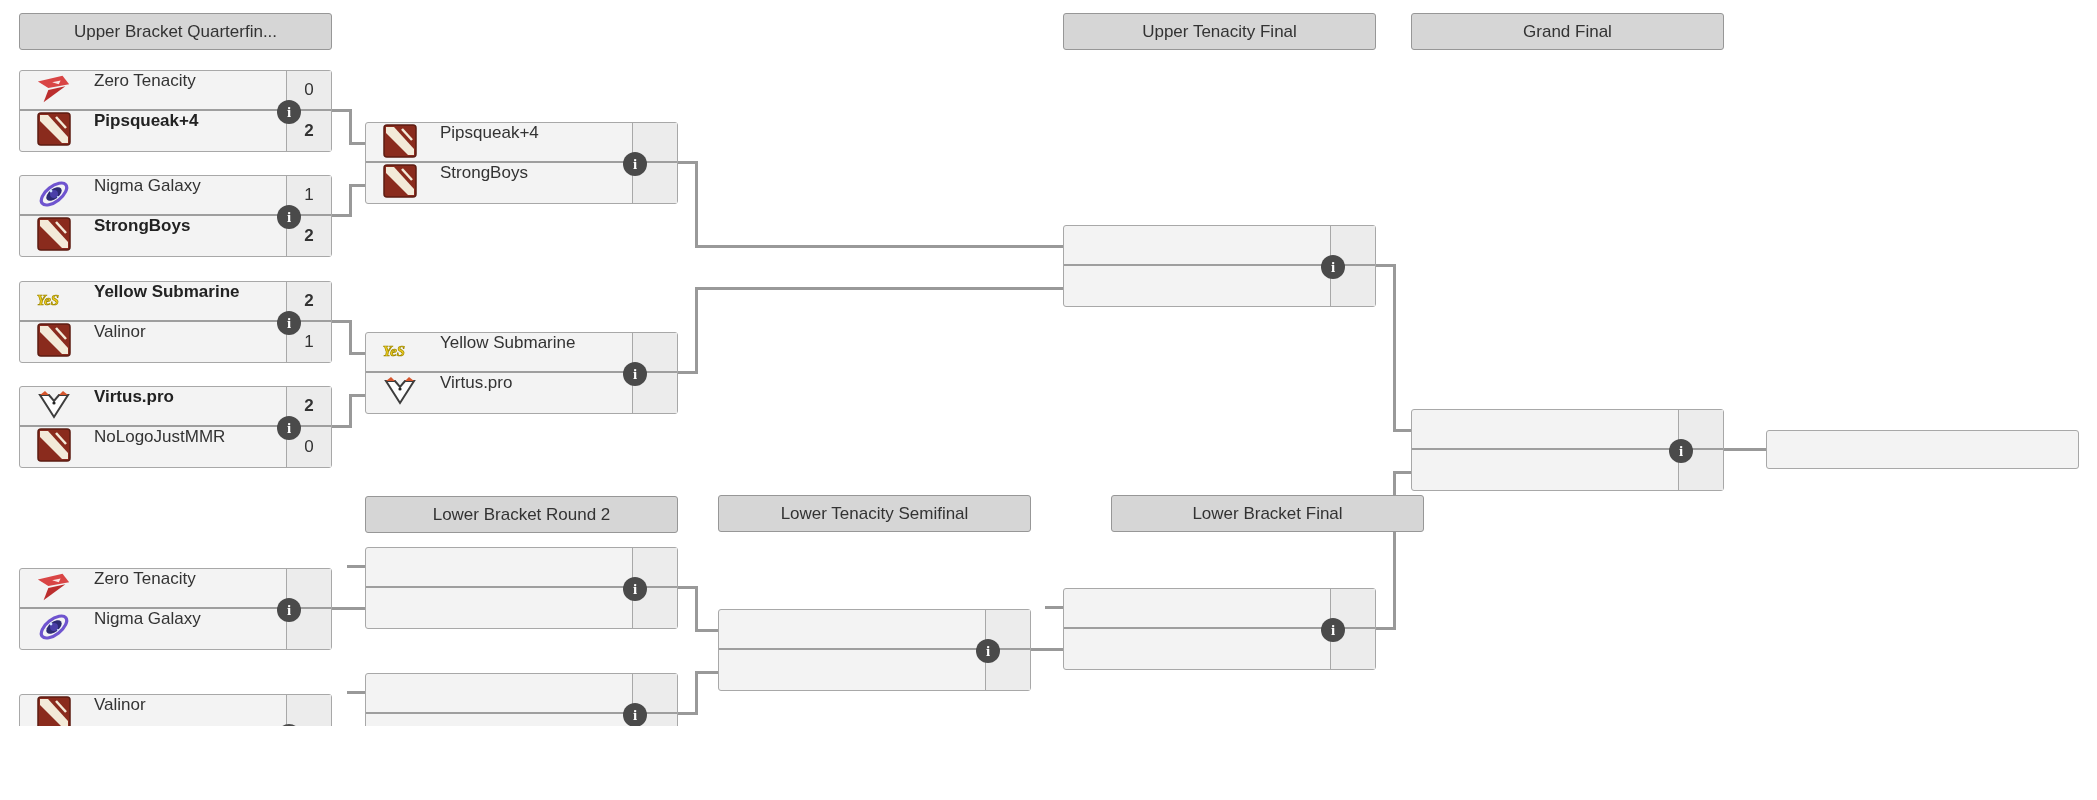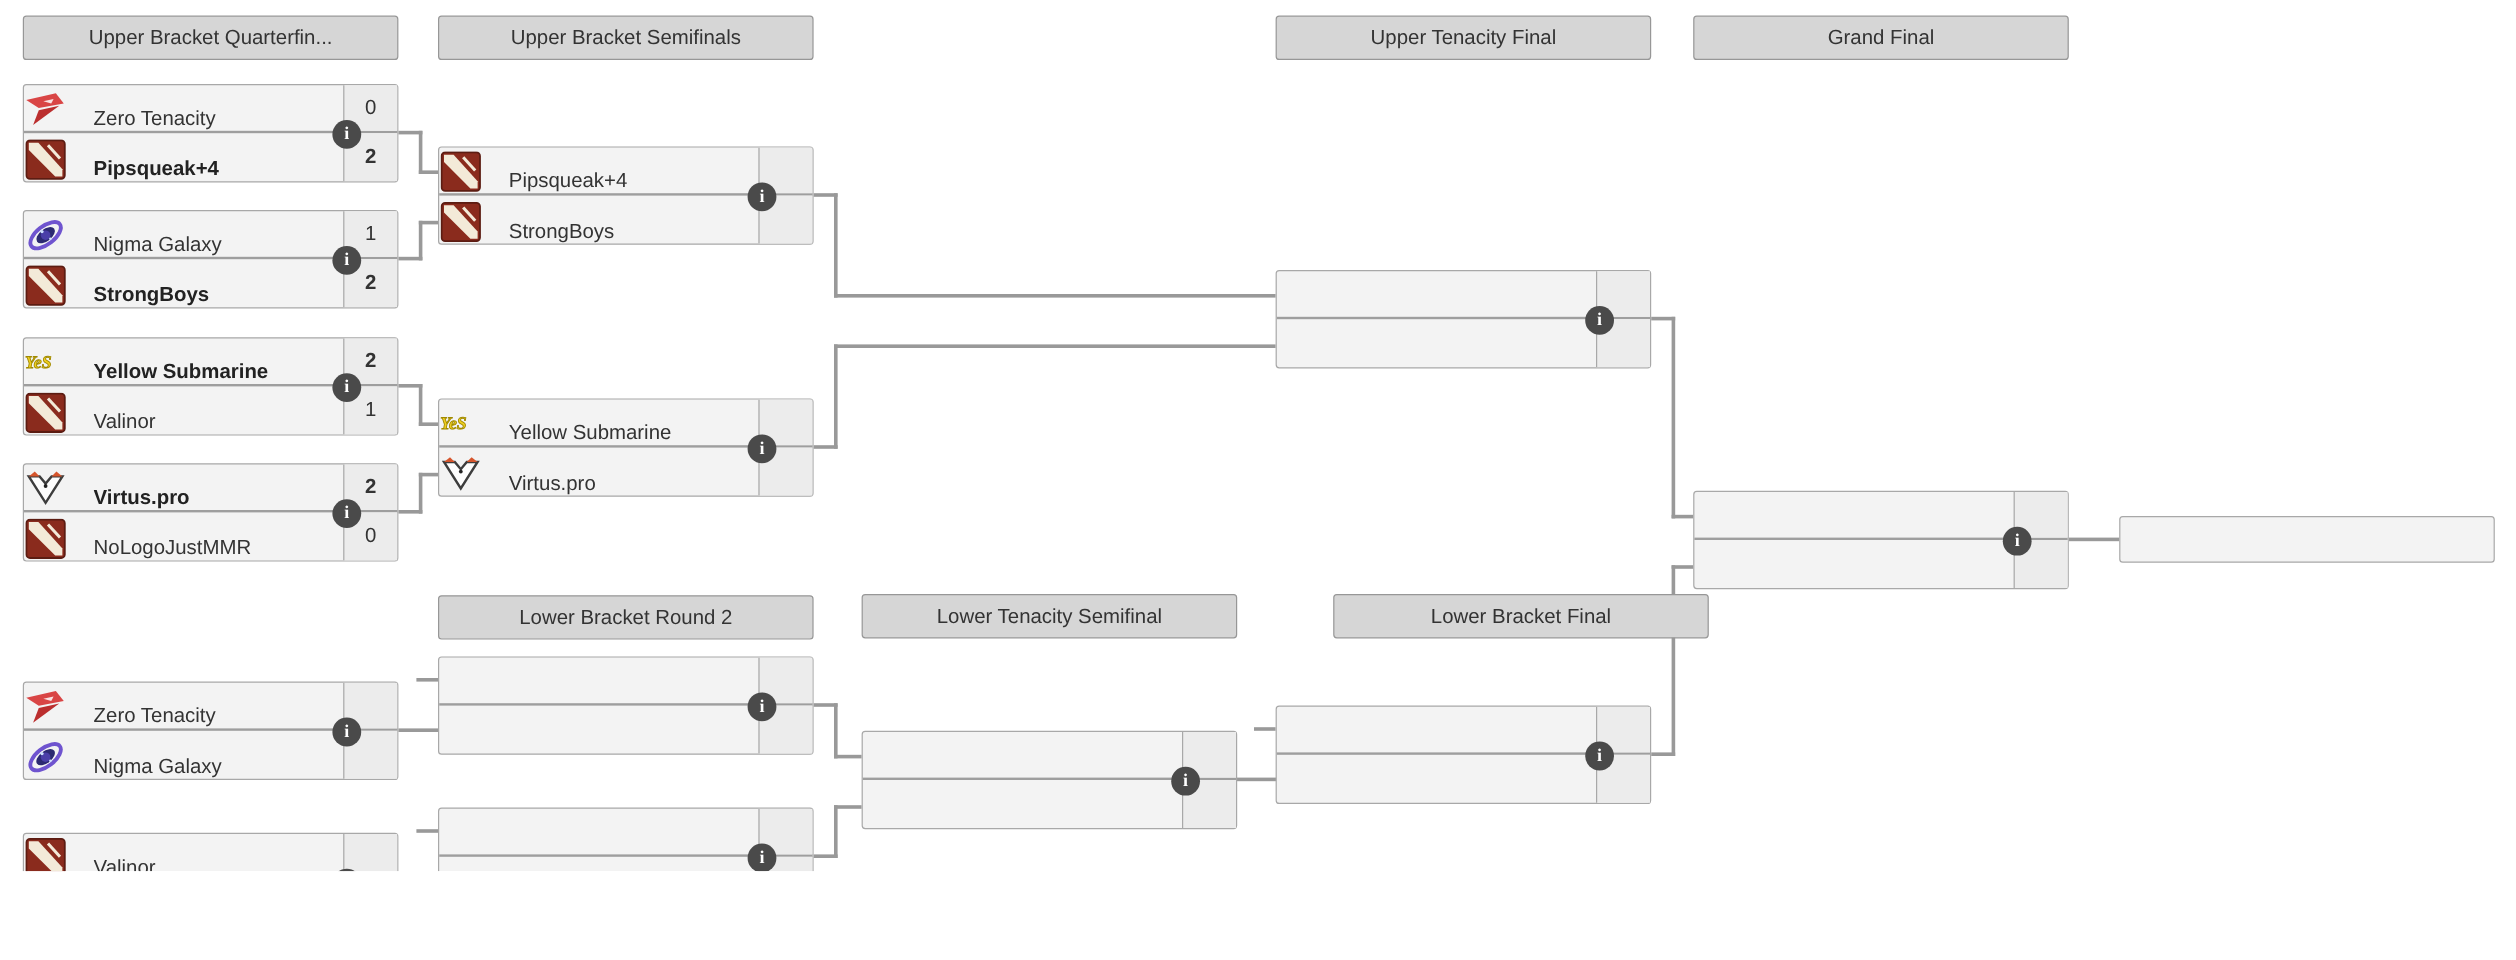--- a/index.html
+++ b/index.html
@@ -6,23 +6,23 @@
   body{font-family:"Liberation Sans","DejaVu Sans",sans-serif;color:#333;}
   .bracket{position:relative;width:2097px;height:726px;background:#fff;overflow:hidden;}
 
   .hdr{position:absolute;width:313px;height:37px;box-sizing:border-box;
        background:#d6d6d6;border:1px solid #979797;border-radius:3px;
        display:flex;align-items:center;justify-content:center;
        font-size:17px;color:#333;white-space:nowrap;z-index:2;}
 
   .match{position:absolute;width:313px;box-sizing:border-box;
          background:#f3f3f3;border:1px solid #a8a8a8;border-radius:3px;z-index:2;}
-  .row{height:40px;display:flex;align-items:flex-end;box-sizing:border-box;}
+  .row{height:40px;display:flex;align-items:flex-start;box-sizing:border-box;}
   .row.top{border-bottom:2px solid #9e9e9e;}
-  .logo{width:36px;height:36px;flex:0 0 36px;
+  .logo{width:36px;height:36px;margin-left:16px;flex:0 0 36px;
         display:flex;align-items:center;justify-content:center;text-decoration:underline;}
   .logo svg{display:block;}
   .name{flex:1;margin-left:22px;font-size:17px;white-space:nowrap;overflow:hidden;cursor:pointer;}
   .name.w{font-weight:bold;color:#222;}
   .score{width:44px;align-self:stretch;border-left:1px solid #a8a8a8;
          display:flex;align-items:center;justify-content:center;
          font-size:17px;background:#ececec;}
   .score.w{font-weight:bold;}
   .info{position:absolute;left:257px;top:29px;width:24px;height:24px;border-radius:50%;
         background:#4a4a4a;color:#fff;display:flex;align-items:center;justify-content:center;
@@ -32,21 +32,20 @@
   .single .row{height:37px;}
 
   .line{position:absolute;background:#999;z-index:1;}
 </style>
 </head>
 <body>
 
 <div class="bracket">
 
   <div class="hdr" style="left:19px;top:13px;">Upper Bracket Quarterfin...</div>
-  <div class="hdr" style="left:365px;top:13px;">Upper Bracket Semifinals</div>
   <div class="hdr" style="left:1063px;top:13px;">Upper Tenacity Final</div>
   <div class="hdr" style="left:1411px;top:13px;">Grand Final</div>
 
   <div class="hdr" style="left:365px;top:496px;">Lower Bracket Round 2</div>
   <div class="hdr" style="left:718px;top:495px;">Lower Tenacity Semifinal</div>
   <div class="hdr" style="left:1063px;top:495px;margin-left:48px;">Lower Bracket Final</div>
 
   <div class="line" style="left:332px;top:109px;width:20px;height:3px;"></div>
   <div class="line" style="left:349px;top:109px;width:3px;height:36px;"></div>
   <div class="line" style="left:349px;top:142px;width:16px;height:3px;"></div>

